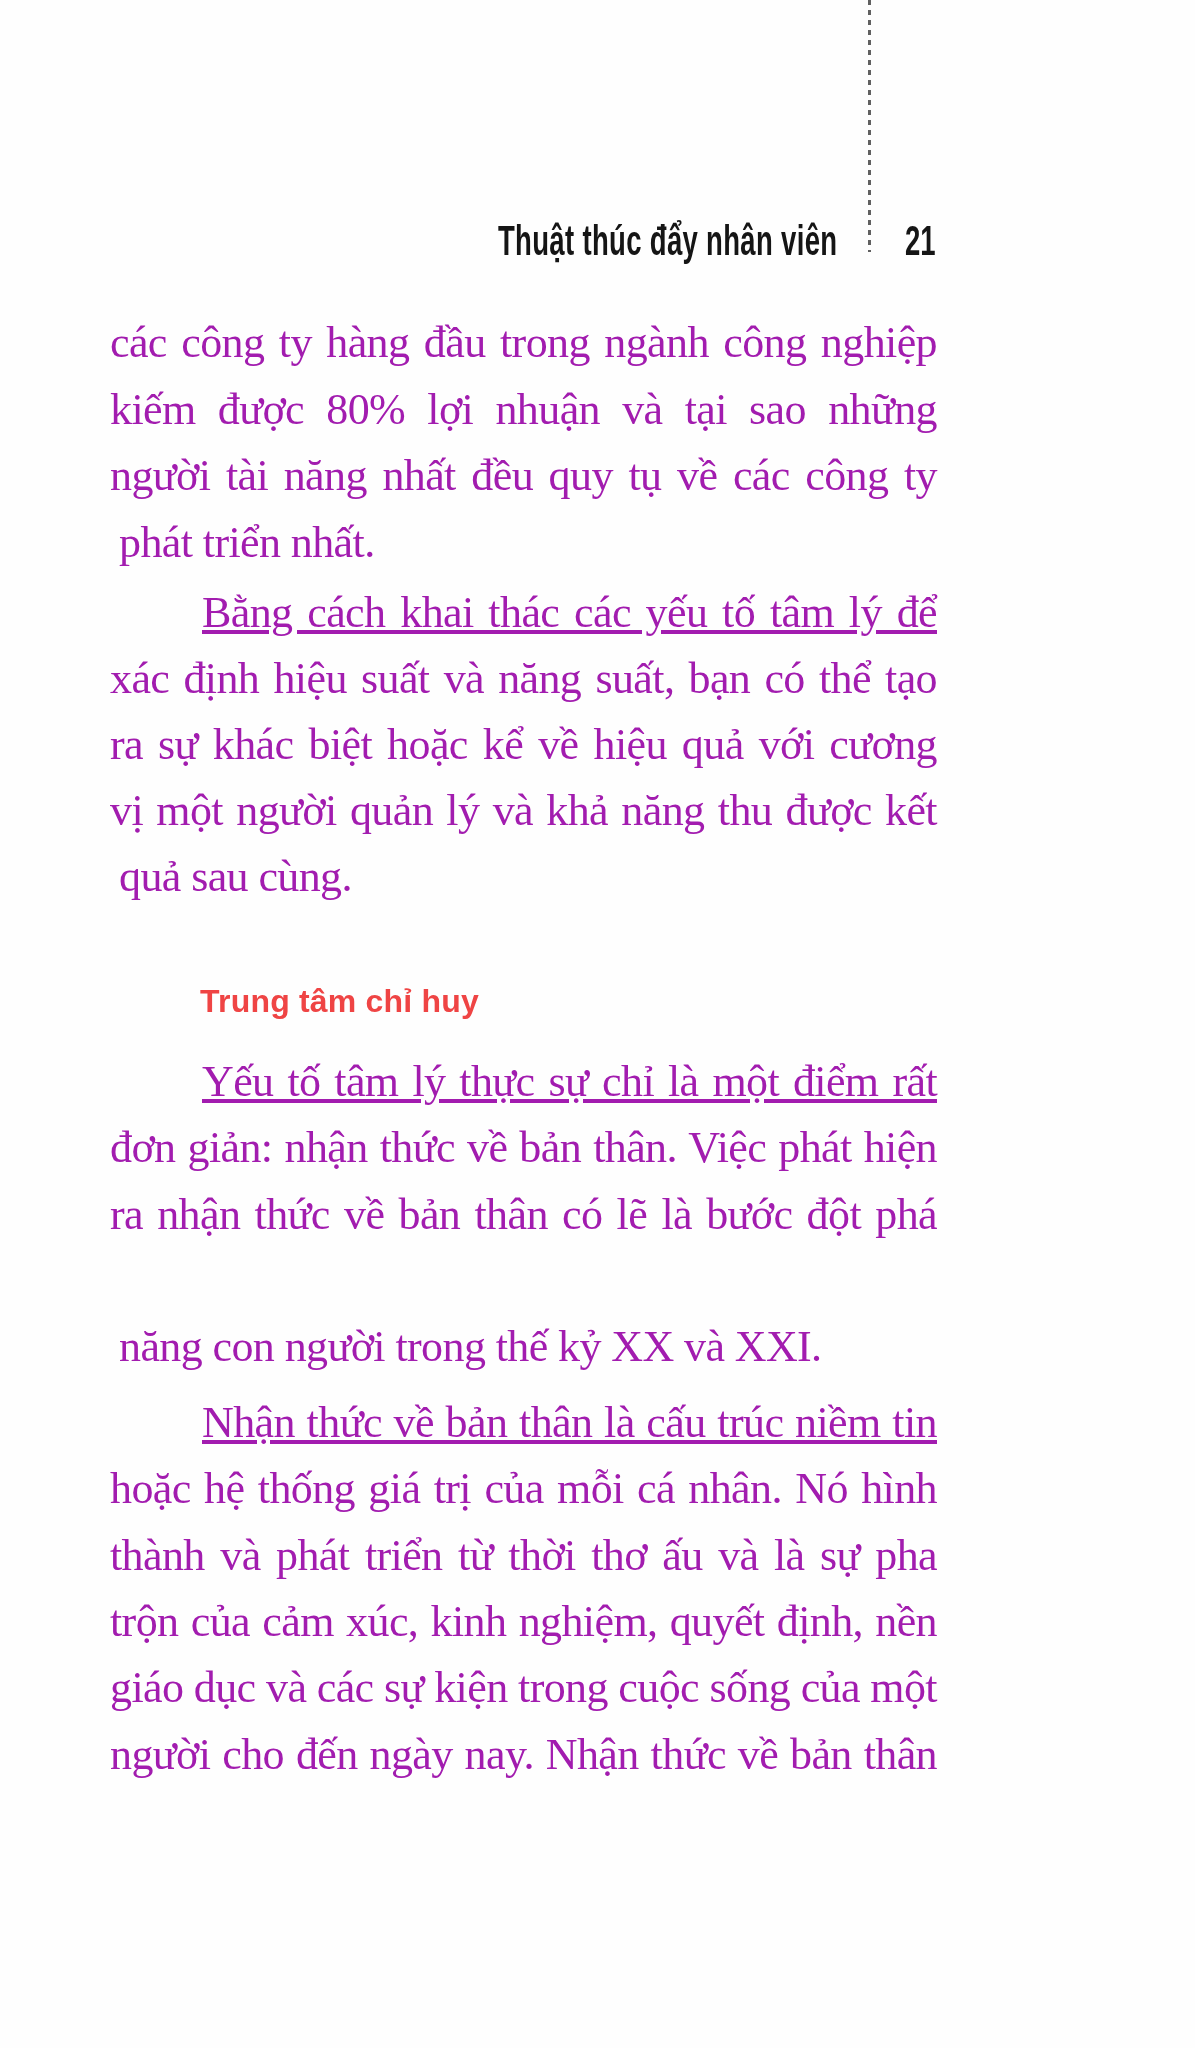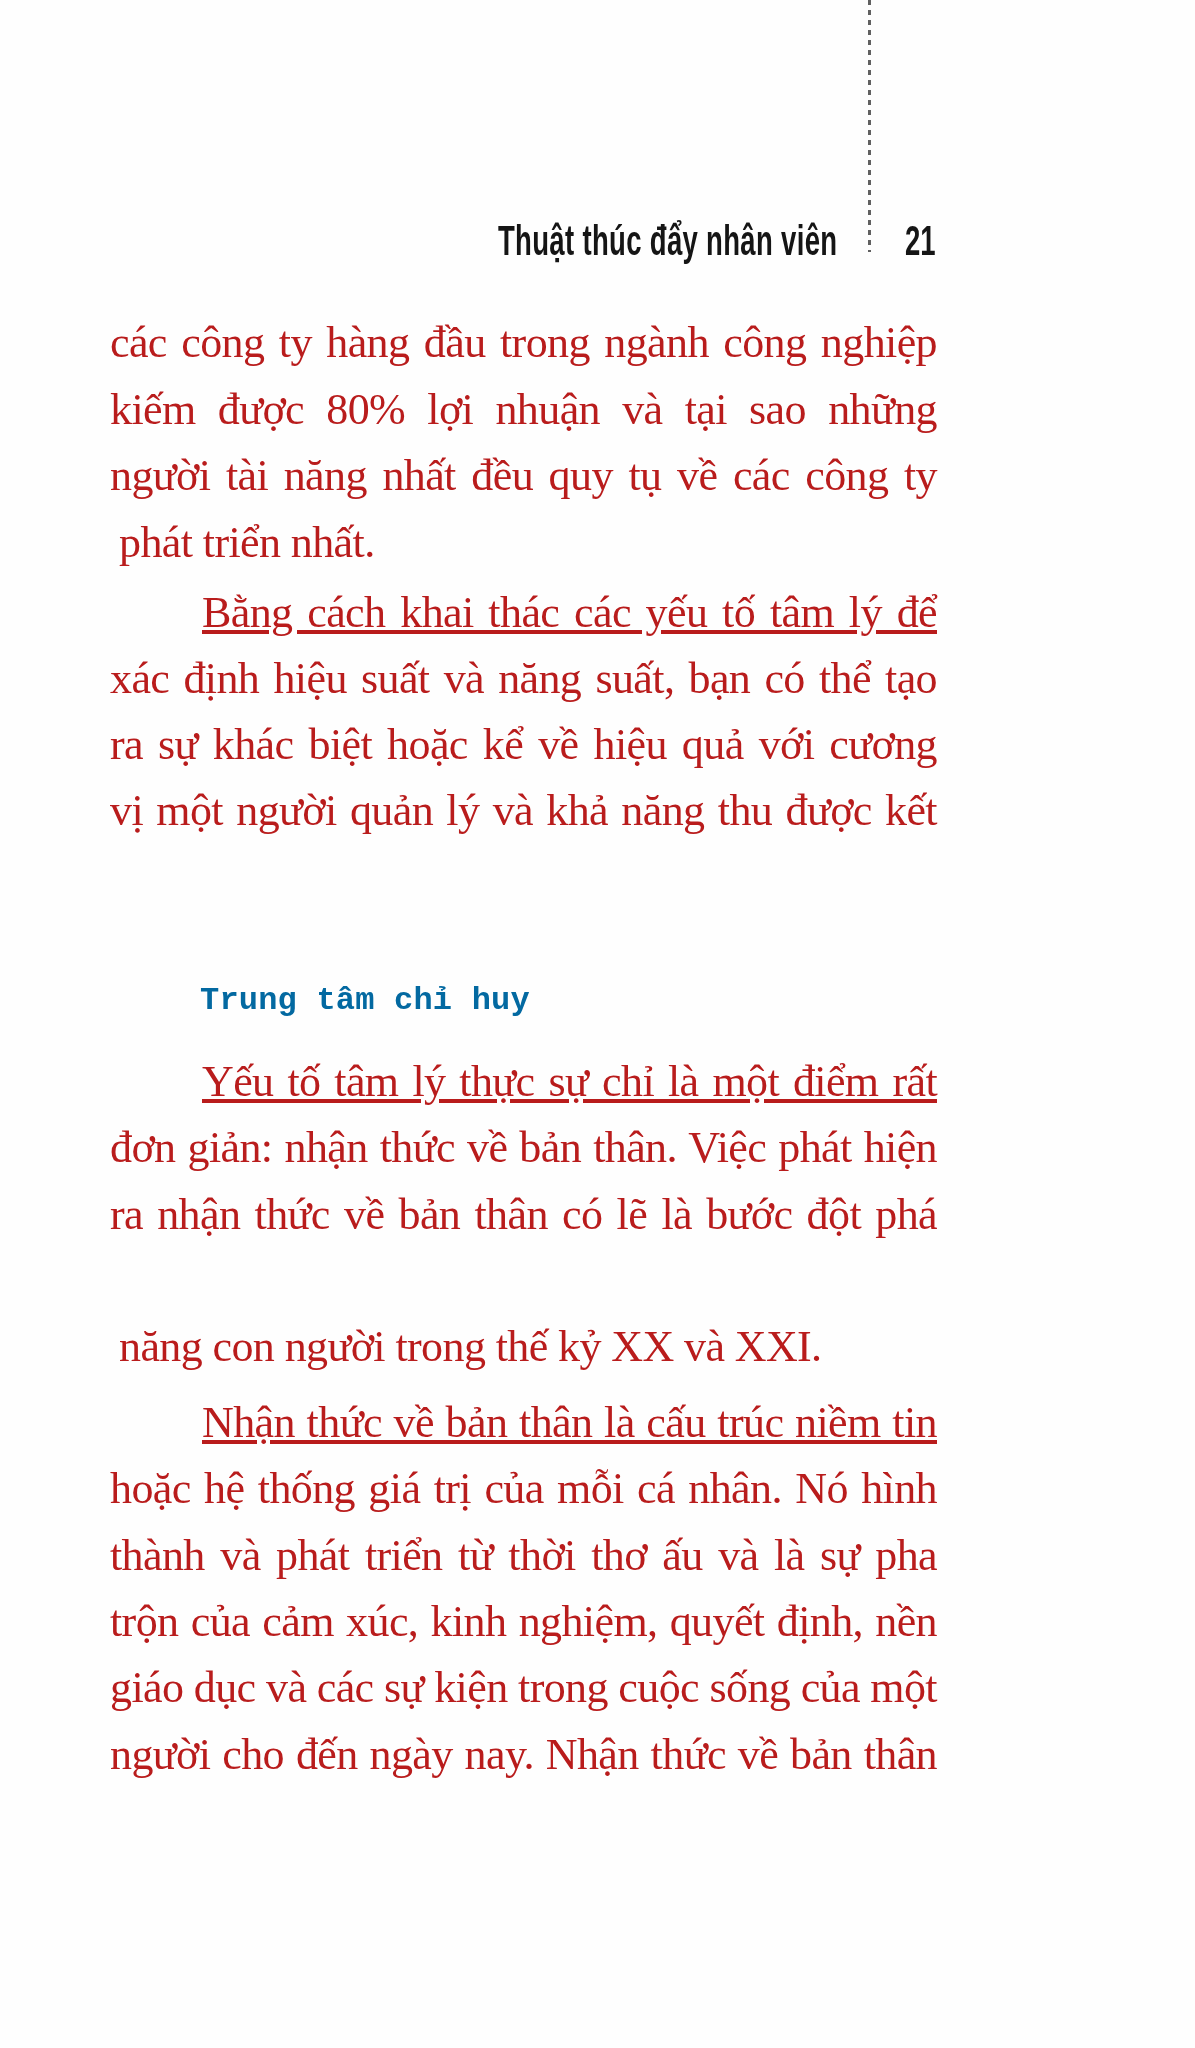--- a/index.html
+++ b/index.html
@@ -60,45 +60,45 @@
       color: #151515;
     }
     .line {
       position: absolute;
       left: 110px;
       width: 827px;
       font-family: "Liberation Serif", serif;
       font-size: 44px;
       line-height: 1;
       white-space: nowrap;
-      color: #b91c1c;
+      color: #a21caf;
       text-align: justify;
       text-align-last: justify;
       letter-spacing: -0.6px;
     }
     .line.indent {
       left: 202px;
       width: 735px;
       text-decoration: underline;
     }
     .line.last {
       text-align: left;
       text-align-last: left;
       margin-left: 9px;
     }
     .section-heading {
       position: absolute;
       left: 200px;
       top: 985px;
-      font-family: Liberation Mono, monospace;
+      font-family: Liberation Sans, sans-serif;
       font-weight: bold;
       font-size: 32px;
       line-height: 1;
       white-space: nowrap;
-      color: #0369a1;
+      color: #ef4444;
       letter-spacing: 0.2px;
     }
   </style>
 </head>
 <body>
 
 <div class="page">
 
   <div class="dash-rule"></div>
 
@@ -107,20 +107,21 @@
 
   <div class="line" style="top:321px">các công ty hàng đầu trong ngành công nghiệp</div>
   <div class="line" style="top:388px">kiếm được 80% lợi nhuận và tại sao những</div>
   <div class="line" style="top:454px">người tài năng nhất đều quy tụ về các công ty</div>
   <div class="line last" style="top:521px">phát triển nhất.</div>
 
   <div class="line indent" style="top:591px">Bằng cách khai thác các yếu tố tâm lý để</div>
   <div class="line" style="top:657px">xác định hiệu suất và năng suất, bạn có thể tạo</div>
   <div class="line" style="top:723px">ra sự khác biệt hoặc kể về hiệu quả với cương</div>
   <div class="line" style="top:789px">vị một người quản lý và khả năng thu được kết</div>
+  <div class="line last" style="top:855px">quả sau cùng.</div>
 
   <div class="section-heading">Trung tâm chỉ huy</div>
 
   <div class="line indent" style="top:1060px">Yếu tố tâm lý thực sự chỉ là một điểm rất</div>
   <div class="line" style="top:1126px">đơn giản: nhận thức về bản thân. Việc phát hiện</div>
   <div class="line" style="top:1193px">ra nhận thức về bản thân có lẽ là bước đột phá</div>
   <div class="line last" style="top:1325px">năng con người trong thế kỷ XX và XXI.</div>
 
   <div class="line indent" style="top:1401px">Nhận thức về bản thân là cấu trúc niềm tin</div>
   <div class="line" style="top:1467px">hoặc hệ thống giá trị của mỗi cá nhân. Nó hình</div>

